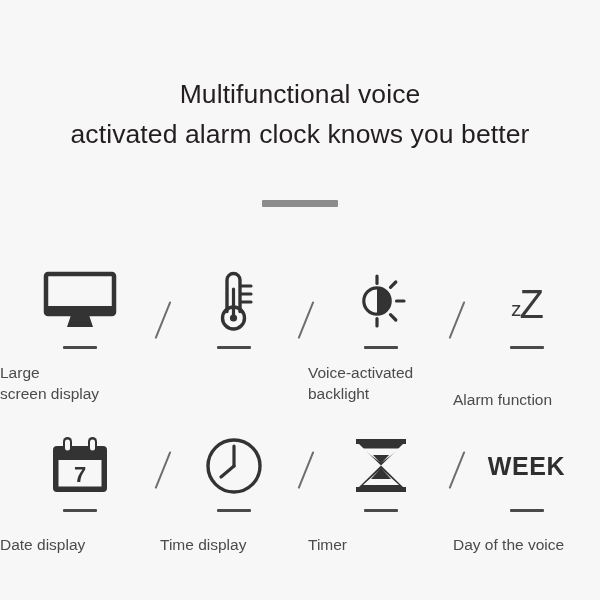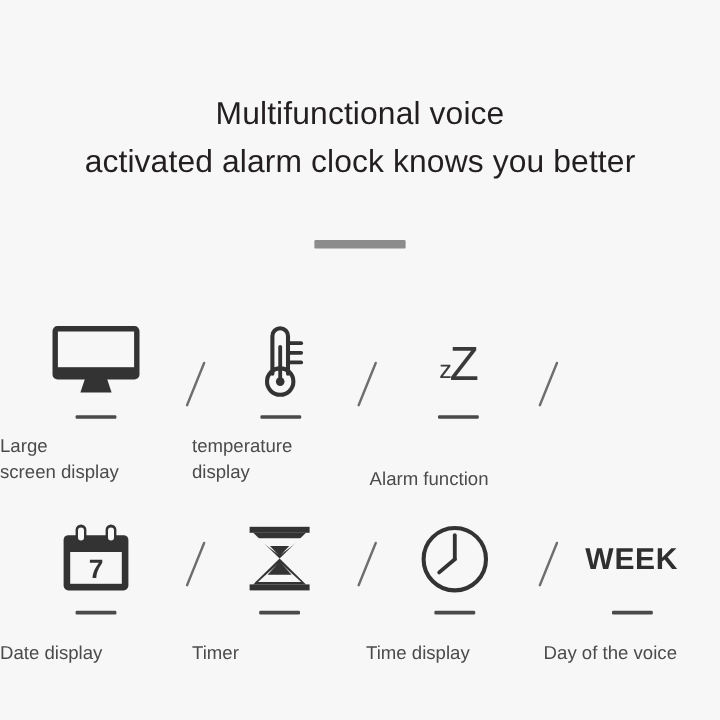--- a/index.html
+++ b/index.html
@@ -179,24 +179,38 @@
           <path d="M22 44.5 V13 a6.5 6.5 0 0 1 13 0 V44.5" fill="none" stroke="#333333" stroke-width="3.4" stroke-linecap="round"></path>
           <circle cx="28.5" cy="51" r="11" fill="none" stroke="#333333" stroke-width="3.4"></circle>
           <line x1="28.5" y1="22" x2="28.5" y2="48" stroke="#333333" stroke-width="3.2" stroke-linecap="round"></line>
           <circle cx="28.5" cy="51" r="3.6" fill="#333333"></circle>
           <line x1="36" y1="19" x2="46" y2="19" stroke="#333333" stroke-width="3.1" stroke-linecap="round"></line>
           <line x1="36" y1="27" x2="46" y2="27" stroke="#333333" stroke-width="3.1" stroke-linecap="round"></line>
           <line x1="36" y1="35" x2="46" y2="35" stroke="#333333" stroke-width="3.1" stroke-linecap="round"></line>
         </svg>
       </div>
       <div class="icon-underline"></div>
-      <div class="caption">temperature
-display</div>
-    </div>
-
+    </div>
+
+    <div class="cell w3">
+      <div class="icon-box">
+        <svg width="66" height="64" viewBox="0 0 66 64">
+          <circle cx="29" cy="32" r="13.2" fill="none" stroke="#333333" stroke-width="3.2"></circle>
+          <path d="M29 18.8 a13.2 13.2 0 0 1 0 26.4 Z" fill="#333333"></path>
+          <line x1="29" y1="7" x2="29" y2="14.5" stroke="#333333" stroke-width="3.2" stroke-linecap="round"></line>
+          <line x1="29" y1="49.5" x2="29" y2="57" stroke="#333333" stroke-width="3.2" stroke-linecap="round"></line>
+          <line x1="48.5" y1="32" x2="56" y2="32" stroke="#333333" stroke-width="3.2" stroke-linecap="round"></line>
+          <line x1="42.5" y1="18.3" x2="47.8" y2="13" stroke="#333333" stroke-width="3.2" stroke-linecap="round"></line>
+          <line x1="42.5" y1="45.7" x2="47.8" y2="51" stroke="#333333" stroke-width="3.2" stroke-linecap="round"></line>
+        </svg>
+      </div>
+      <div class="icon-underline"></div>
+      <div class="caption">Voice-activated
+backlight</div>
+    </div>
 
     <div class="cell w4">
       <div class="icon-box">
         <div class="zz-wrap">
           <span class="zz-small">z</span>
           <span class="zz-big">Z</span>
         </div>
       </div>
       <div class="icon-underline"></div>
       <div class="caption single-low">Alarm function</div>
@@ -212,51 +226,51 @@
           <rect x="9.5" y="26" width="43" height="26.5" fill="#f7f7f7"></rect>
           <rect x="14" y="3" width="9" height="16" rx="4.5" fill="#333333"></rect>
           <rect x="16" y="5.5" width="5" height="11" rx="2.5" fill="#f7f7f7"></rect>
           <rect x="39" y="3" width="9" height="16" rx="4.5" fill="#333333"></rect>
           <rect x="41" y="5.5" width="5" height="11" rx="2.5" fill="#f7f7f7"></rect>
           <text x="31" y="48" font-family="Liberation Sans, sans-serif" font-size="22" font-weight="700" fill="#333333" text-anchor="middle">7</text>
         </svg>
       </div>
       <div class="icon-underline"></div>
       <div class="caption">Date display</div>
+    </div>
+
+    <div class="cell w2">
+      <div class="icon-box">
+        <svg width="62" height="62" viewBox="0 0 62 62">
+          <circle cx="31" cy="31" r="26" fill="none" stroke="#333333" stroke-width="3.4"></circle>
+          <line x1="31" y1="31" x2="31" y2="11" stroke="#333333" stroke-width="3.2" stroke-linecap="round"></line>
+          <line x1="31" y1="31" x2="18" y2="42" stroke="#333333" stroke-width="3.2" stroke-linecap="round"></line>
+        </svg>
+      </div>
+      <div class="icon-underline"></div>
+      <div class="caption">Time display</div>
     </div>
 
     <div class="cell w3">
       <div class="icon-box">
         <svg width="62" height="62" viewBox="0 0 62 62">
           <rect x="6" y="4" width="50" height="5" fill="#333333"></rect>
           <rect x="6" y="52" width="50" height="5" fill="#333333"></rect>
           <path d="M9 9 L53 9 L31 30.5 Z" fill="#333333"></path>
           <path d="M31 30.5 L53 52 L9 52 Z" fill="#333333"></path>
           <path d="M12 13.5 L50 13.5 L31 28 Z" fill="#f7f7f7"></path>
           <path d="M31 33.5 L49 50 L13 50 Z" fill="#f7f7f7"></path>
           <path d="M23 20 L39 20 L31 28.5 Z" fill="#333333"></path>
           <path d="M31 33 L41 44 L21 44 Z" fill="#333333"></path>
         </svg>
       </div>
       <div class="icon-underline"></div>
       <div class="caption">Timer</div>
     </div>
 
-    <div class="cell w2">
-      <div class="icon-box">
-        <svg width="62" height="62" viewBox="0 0 62 62">
-          <circle cx="31" cy="31" r="26" fill="none" stroke="#333333" stroke-width="3.4"></circle>
-          <line x1="31" y1="31" x2="31" y2="11" stroke="#333333" stroke-width="3.2" stroke-linecap="round"></line>
-          <line x1="31" y1="31" x2="18" y2="42" stroke="#333333" stroke-width="3.2" stroke-linecap="round"></line>
-        </svg>
-      </div>
-      <div class="icon-underline"></div>
-      <div class="caption">Time display</div>
-    </div>
-
     <div class="cell w4">
       <div class="icon-box">
         <div class="week-text">WEEK</div>
       </div>
       <div class="icon-underline"></div>
       <div class="caption">Day of the voice</div>
     </div>
   </div>
 
   <div class="slash r1 s1"></div>

